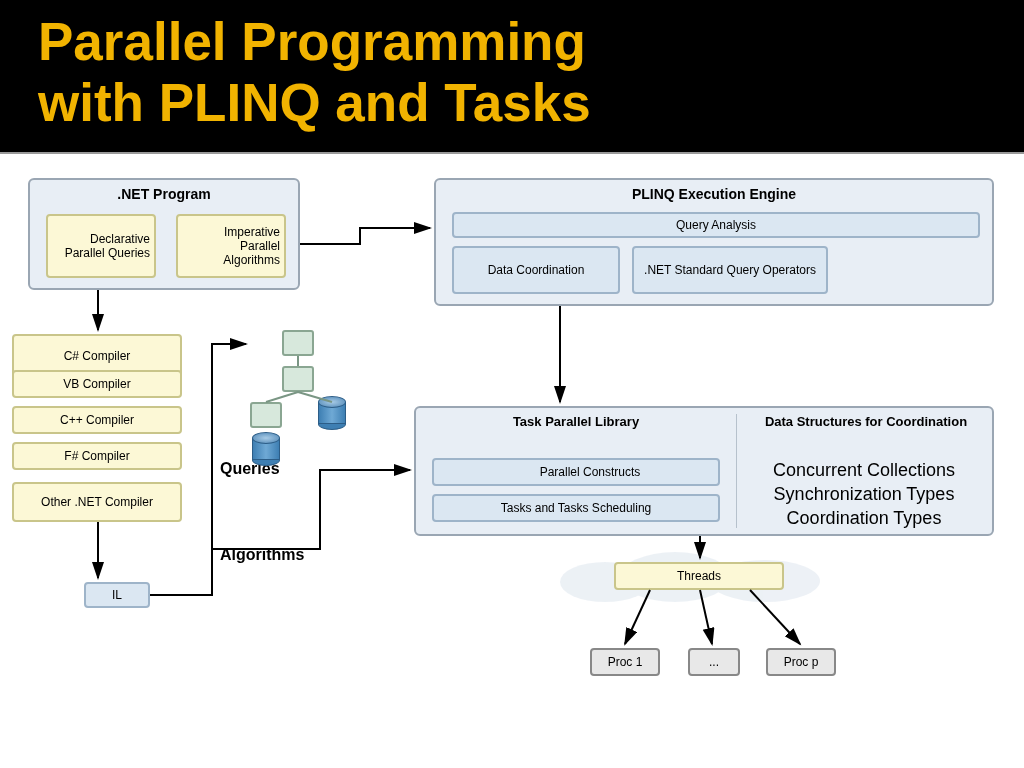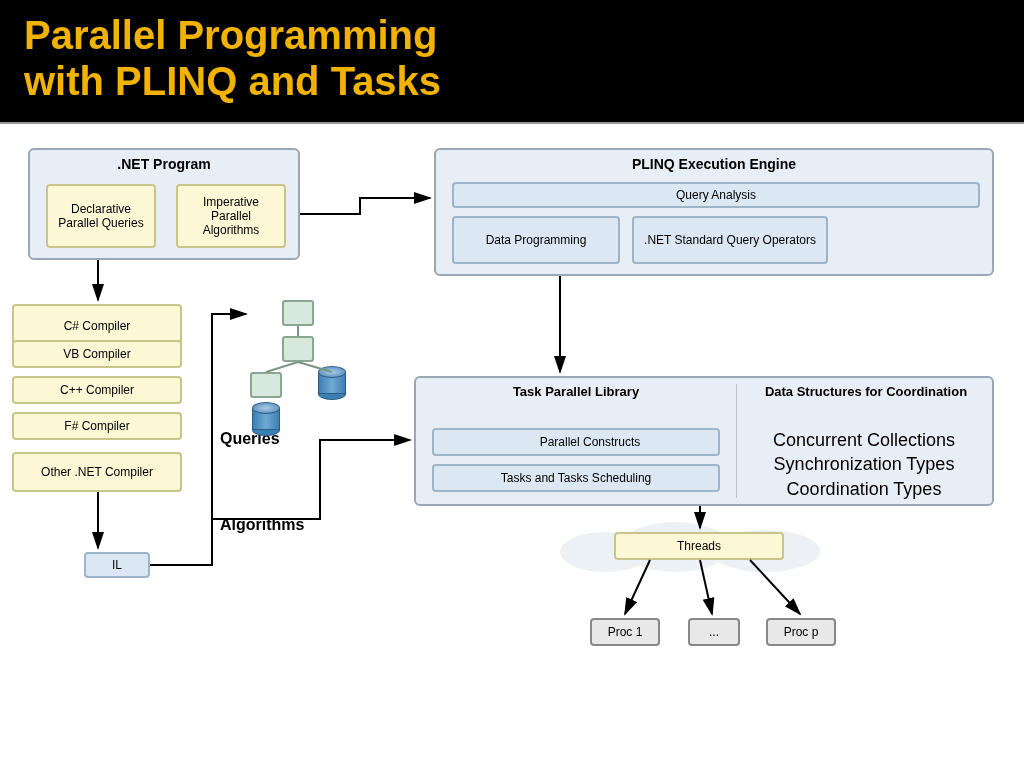--- a/index.html
+++ b/index.html
@@ -1,25 +1,25 @@
 <!DOCTYPE html>
 <html><head>
 <meta charset="utf-8">
 <style>
   * { box-sizing: border-box; margin: 0; padding: 0; }
   body { width: 1024px; height: 768px; font-family: Verdana, Arial, sans-serif; background: #fff; overflow: hidden; position: relative; }
   .title-bar { background: #000; padding: 12px 24px 14px; border-bottom: 4px solid #000; }
-  .title-bar h1 { color: #f1b300; font-size: 40px; font-weight: bold; line-height: 1.15; letter-spacing: 0; }
+  .title-bar h1 { color: #f1b300; font-size: 53px; font-weight: bold; line-height: 1.15; letter-spacing: 0; margin-left: 14px; }
   .canvas { position: relative; width: 1024px; height: 630px; }
 
   .panel { position: absolute; border: 2px solid #9aa6b3; background: #e8eef5; border-radius: 6px; }
   .panel-title { font-weight: bold; text-align: center; font-size: 14px; padding: 6px 4px 8px; color: #000; }
   .panel-title.small { font-size: 13px; }
 
-  .ybox { position: absolute; background: #fcf8d6; border: 2px solid #c9c58a; border-radius: 4px; font-size: 12px; text-align: center; display: flex; align-items: center; justify-content: center; padding: 2px 4px; }
+  .ybox { position: absolute; background: #fcf8d6; border: 2px solid #c9c58a; border-radius: 4px; font-size: 12px; text-align: right; display: flex; align-items: center; justify-content: center; padding: 2px 4px; }
   .bbox { position: absolute; background: #dbe7f2; border: 2px solid #9eb4c9; border-radius: 4px; font-size: 12px; text-align: center; display: flex; align-items: center; justify-content: center; padding: 2px 4px; }
   .gbox { position: absolute; background: #e8e8e8; border: 2px solid #888; border-radius: 4px; font-size: 12px; text-align: center; display: flex; align-items: center; justify-content: center; }
 
   .label { position: absolute; font-size: 16px; font-weight: bold; }
 
   svg.arrows { position: absolute; top: 0; left: 0; width: 1024px; height: 630px; pointer-events: none; }
 
   .txtlist { font-size: 18px; text-align: center; line-height: 1.35; padding: 6px 4px; }
 
   
@@ -72,21 +72,21 @@
       <div class="bot"></div>
       <div class="body"></div>
       <div class="top"></div>
     </div>
 
   <div class="label" style="left:220px; top:392px;">Algorithms</div>
 
   <div class="panel" style="left:434px; top:24px; width:560px; height:128px;">
     <div class="panel-title">PLINQ Execution Engine</div>
     <div class="bbox" style="left:16px; top:32px; width:528px; height:26px;">Query Analysis</div>
-    <div class="bbox" style="left:16px; top:66px; width:168px; height:48px;">Data Programming</div>
+    <div class="bbox" style="left:16px; top:66px; width:168px; height:48px;">Data Coordination</div>
     <div class="bbox" style="left:196px; top:66px; width:196px; height:48px;">.NET Standard Query Operators</div>
   </div>
 
   <div class="panel" style="left:414px; top:252px; width:580px; height:130px;">
     <div style="position:absolute; left:320px; top:6px; bottom:6px; width:0; border-left:1px solid #b6c1cc;"></div>
     <div style="position:absolute; left:0; top:0; width:320px;">
       <div class="panel-title small" style="text-align:center;">Task Parallel Library</div>
     </div>
     <div style="position:absolute; left:320px; top:0; width:260px;">
       <div class="panel-title small" style="text-align:center;">Data Structures for Coordination</div>

